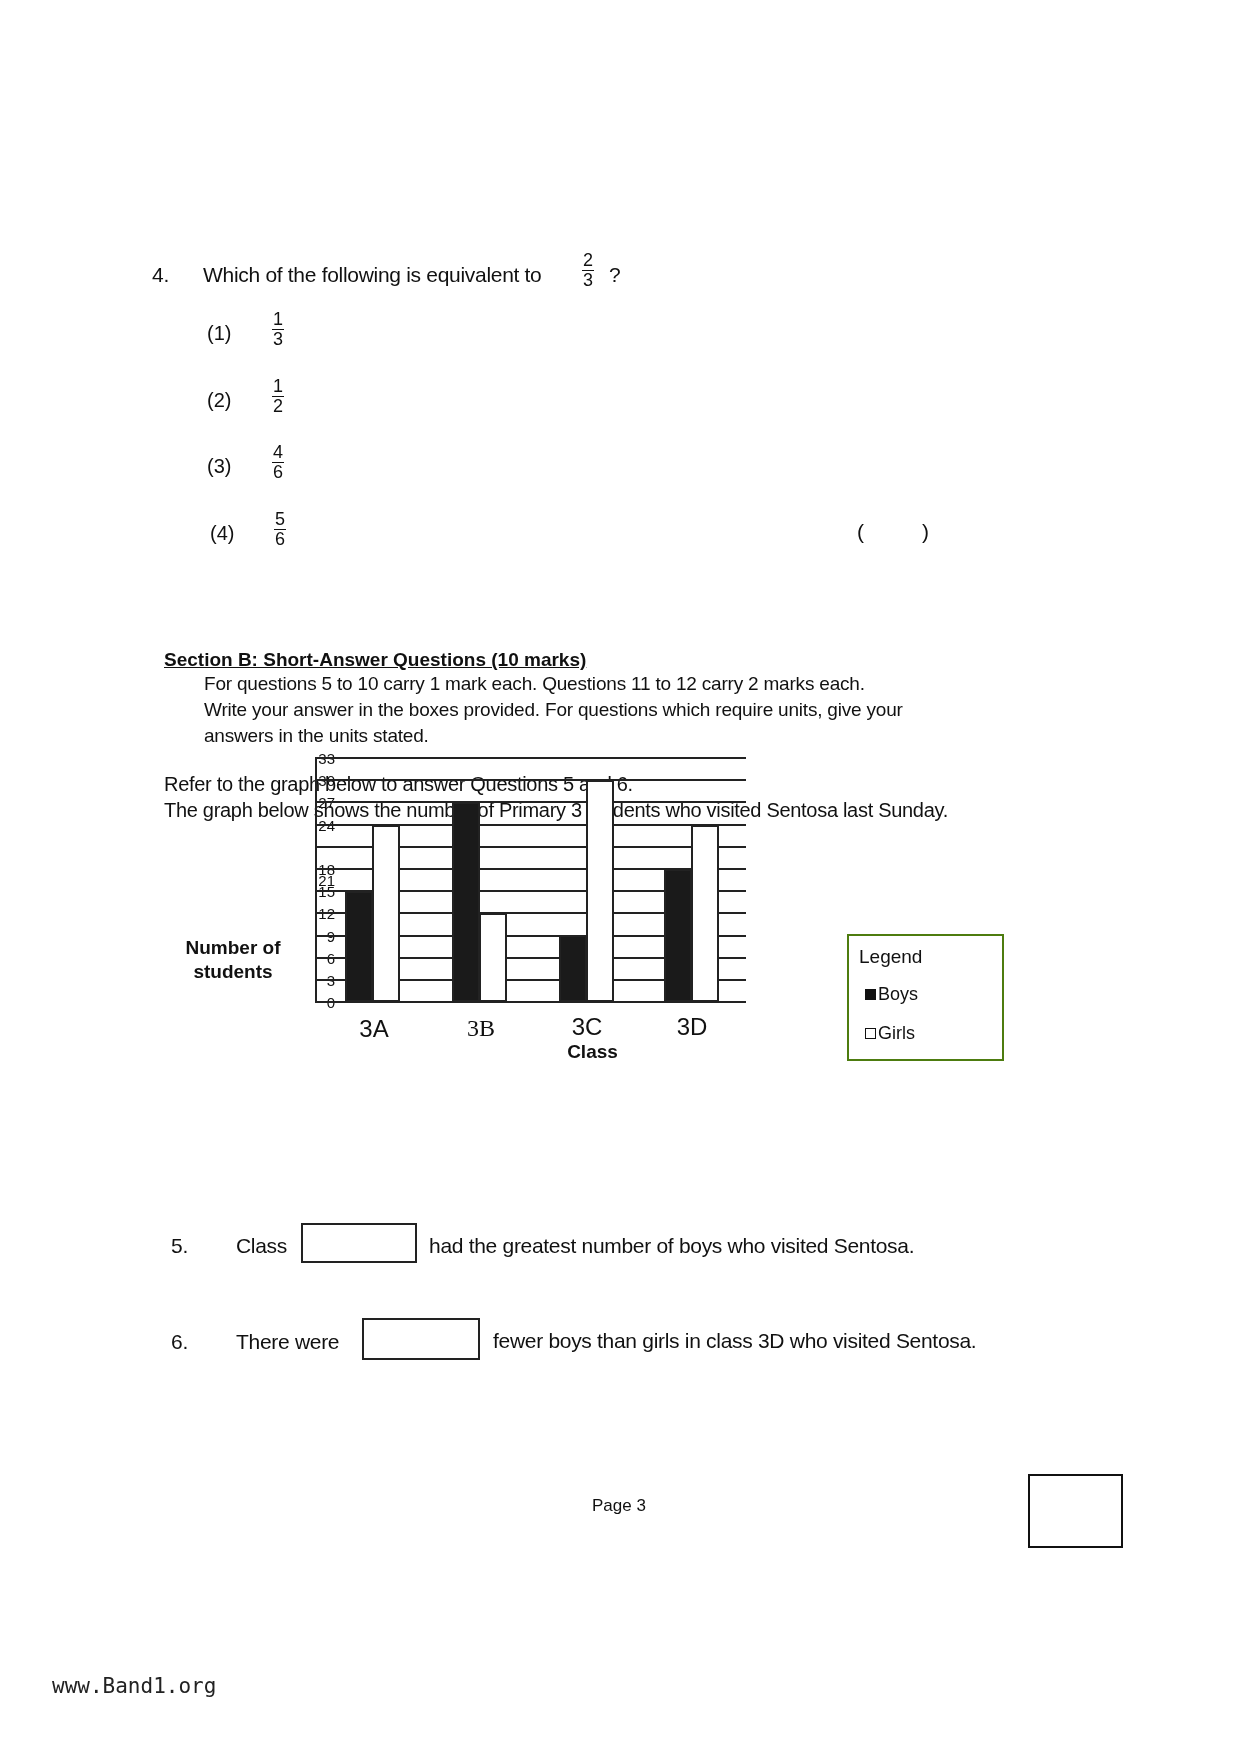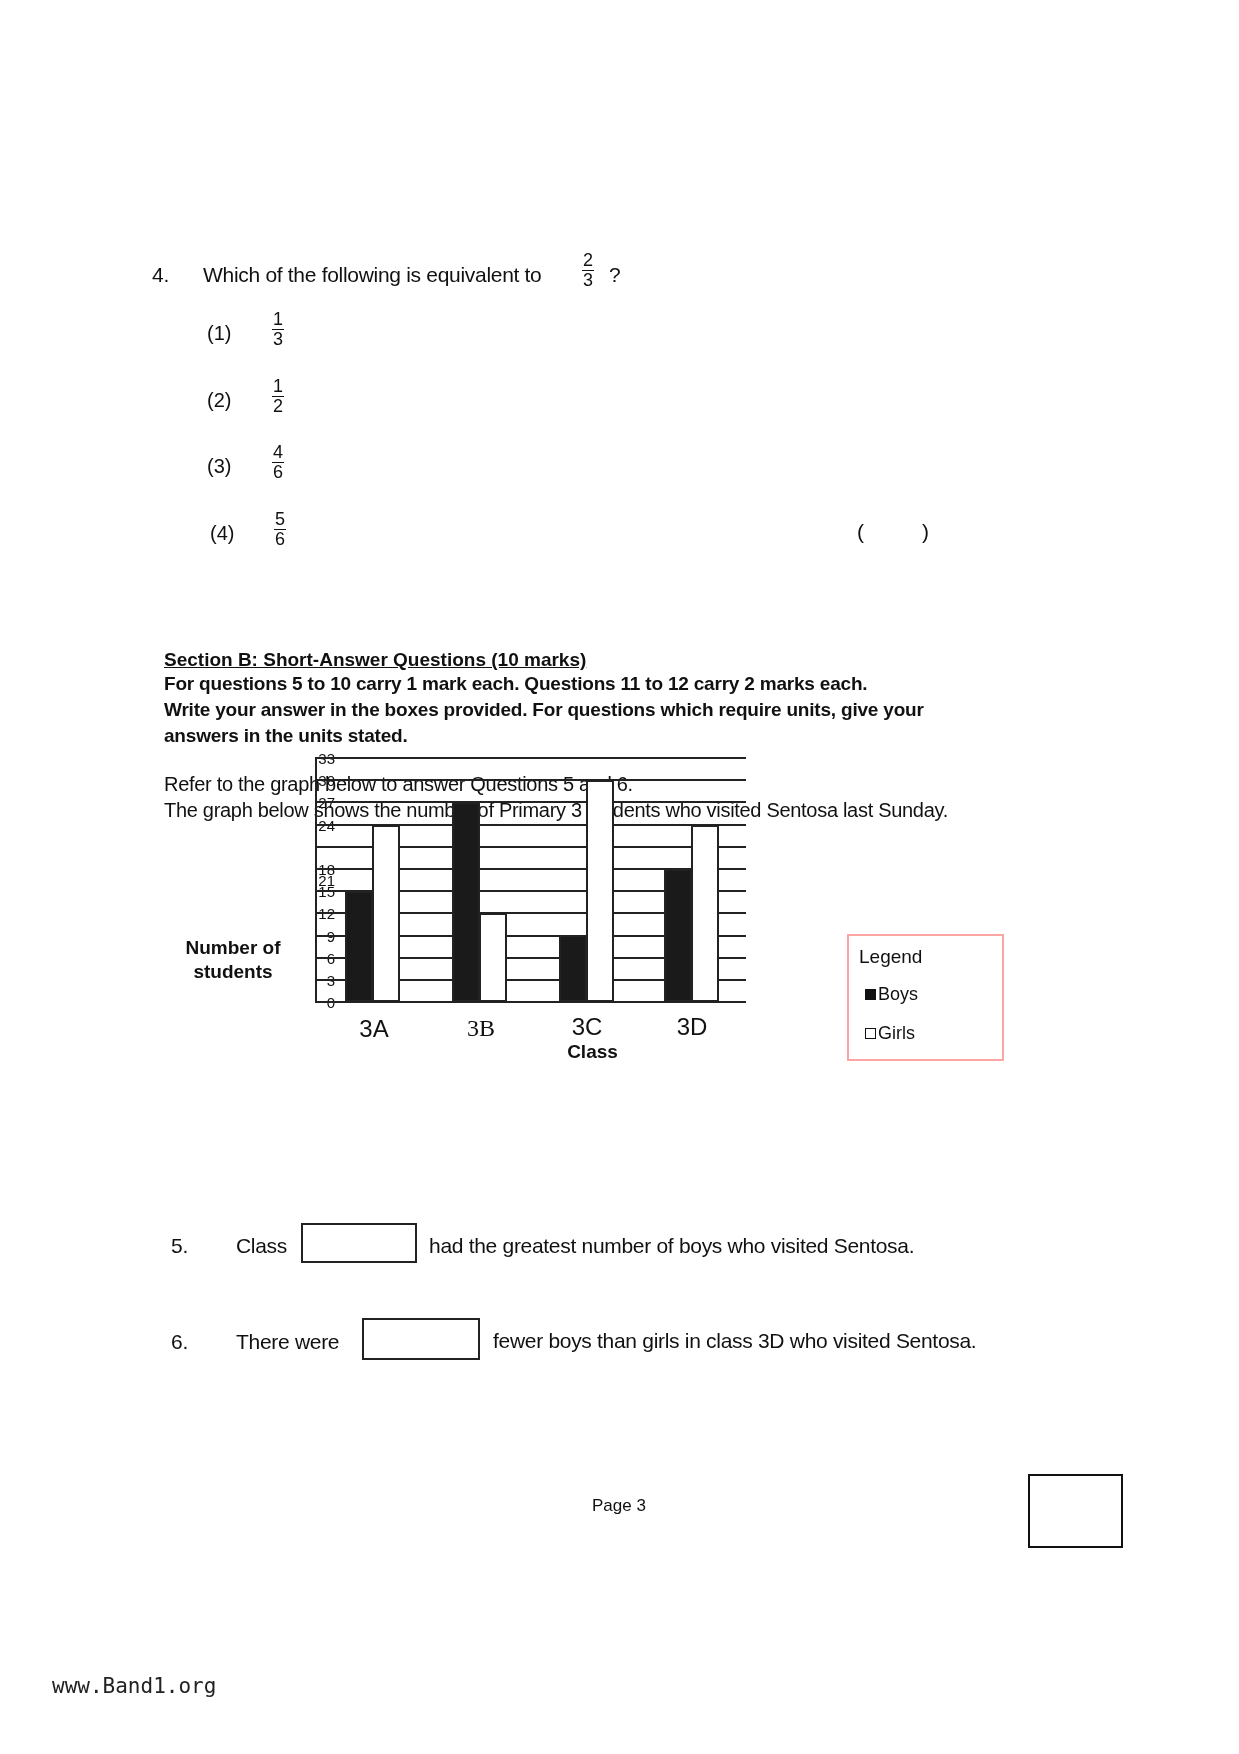--- a/index.html
+++ b/index.html
@@ -9,29 +9,29 @@
     }
     .abs { position: absolute; }
     .q-text { font-size: 21px; letter-spacing: -0.3px; }
     .frac {
       position: absolute; display: inline-flex; flex-direction: column;
       align-items: center; font-size: 18px; line-height: 19px;
     }
     .frac .num { border-bottom: 1.5px solid #111; padding: 0 1px; }
     .opt-label { font-size: 20px; }
     .section-title { font-weight: bold; text-decoration: underline; font-size: 19px; }
-    .bold-line { font-weight: bold; font-size: 19px; letter-spacing: -0.2px; }
+    .bold-line { font-weight: normal; font-size: 19px; letter-spacing: -0.2px; margin-left: 40px; }
     .plain-line { font-size: 20px; letter-spacing: -0.3px; }
     .ytick { font-size: 15px; text-align: right; width: 30px; line-height: 17px; }
     .gridline { height: 0; border-top: 2px solid #222; }
     .bar { box-sizing: border-box; border: 2px solid #222; }
     .bar.boys { background: #1a1a1a; }
     .bar.girls { background: #ffffff; }
     .xcat { font-size: 24px; text-align: center; width: 60px; }
-    .legend-box { border: 2px solid #fca5a5; box-sizing: border-box; background: #fff; }
+    .legend-box { border: 2px solid #4d7c0f; box-sizing: border-box; background: #fff; }
     .legend-title { font-size: 19px; }
     .legend-item { font-size: 18px; display: flex; align-items: center; }
     .swatch { width: 11px; height: 11px; box-sizing: border-box; border: 1.5px solid #111; margin-right: 2px; display: inline-block; }
     .answer-box { box-sizing: border-box; border: 2px solid #222; background: #fff; }
     .score-box { box-sizing: border-box; border: 2px solid #111; background: #fff; }
     .mono { font-family: "DejaVu Sans Mono", monospace; font-size: 21px; color: #222; }
   </style>
 </head>
 <body>
 

